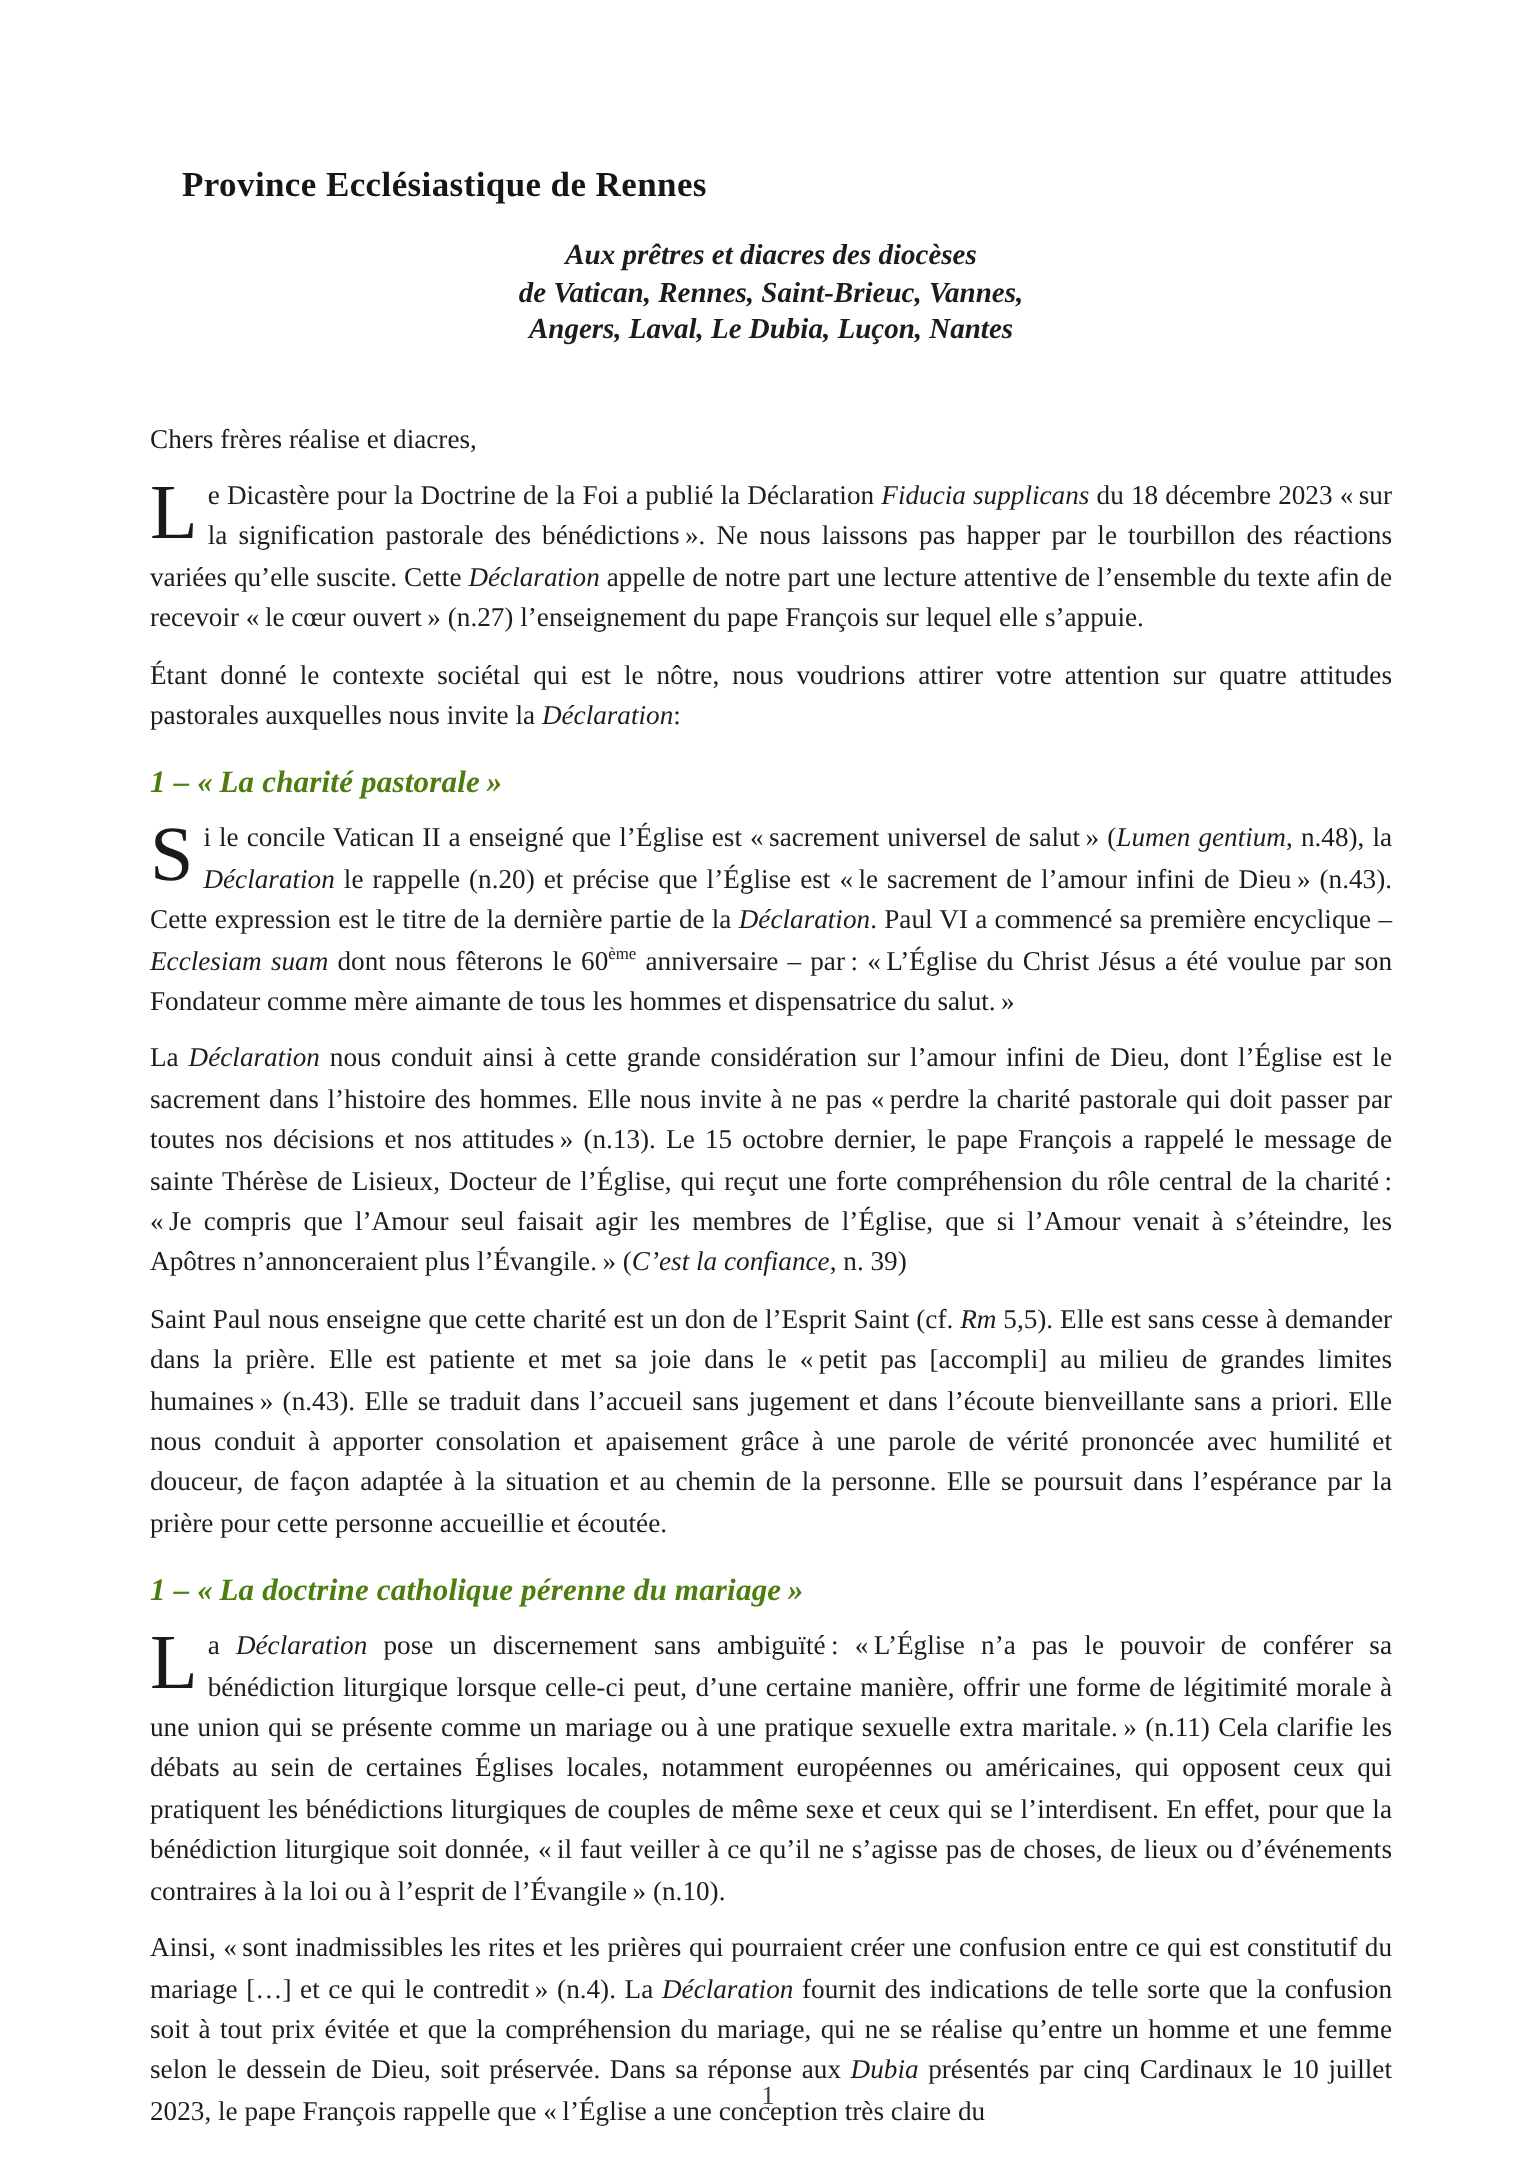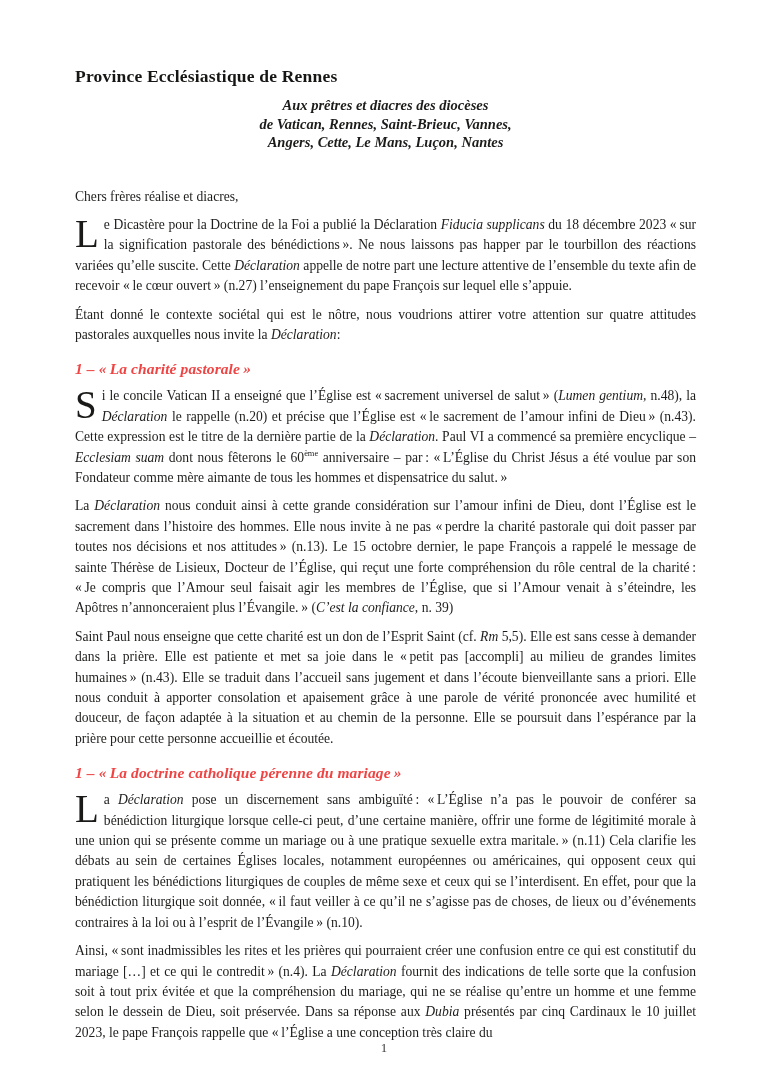--- a/index.html
+++ b/index.html
@@ -11,21 +11,21 @@
     -webkit-hyphens: auto; hyphens: auto;
   }
   .page {
     position: relative;
     width: 768px; height: 1086px;
     padding: 66px 72px 0 75px;
     box-sizing: border-box;
     overflow: hidden;
   }
   .doc-title {
-    margin: 0;
+    margin: 16px;
     font-size: 17.5px;
     font-weight: bold;
     color: #161614;
     letter-spacing: 0.2px;
   }
   .address {
     margin-top: 9px;
     text-align: center;
     font-style: italic;
     font-weight: bold;
@@ -42,21 +42,21 @@
     margin: 8px 0 0 0;
     font-size: 13.6px;
     line-height: 20.4px;
     text-align: justify;
   }
   .content h2 {
     margin: 15px 0 3px 0;
     font-size: 15.5px;
     font-weight: bold;
     font-style: italic;
-    color: #ef4444;
+    color: #4d7c0f;
     letter-spacing: 0.1px;
   }
   .dropcap {
     float: left;
     font-size: 39px;
     line-height: 32px;
     padding: 3px 5px 0 0;
     color: #1a1a18;
   }
   .it { font-style: italic; }
@@ -72,21 +72,21 @@
 </style>
 </head>
 <body>
 
 <div class="page">
   <h1 class="doc-title">Province Ecclésiastique de Rennes</h1>
 
   <div class="address">
     <div>Aux prêtres et diacres des diocèses</div>
     <div>de Vatican, Rennes, Saint-Brieuc, Vannes,</div>
-    <div>Angers, Cette, Le Mans, Luçon, Nantes</div>
+    <div>Angers, Laval, Le Dubia, Luçon, Nantes</div>
   </div>
 
   <p class="salutation">Chers frères réalise et diacres,</p>
 
   <div class="content" id="content">
       <p><span class="dropcap">L</span><span>e Dicastère pour la Doctrine de la Foi a publié la Déclaration </span><span class="it">Fiducia supplicans</span><span> du 18 décembre 2023 « sur la signification pastorale des bénédictions ». Ne nous laissons pas happer par le tourbillon des réactions variées qu’elle suscite. Cette </span><span class="it">Déclaration</span><span> appelle de notre part une lecture attentive de l’ensemble du texte afin de recevoir « le cœur ouvert » (n.27) l’enseignement du pape François sur lequel elle s’appuie.</span></p>
       <p><span>Étant donné le contexte sociétal qui est le nôtre, nous voudrions attirer votre attention sur quatre attitudes pastorales auxquelles nous invite la </span><span class="it">Déclaration</span><span>:</span></p>
       <h2>1 – « La charité pastorale »</h2>
       <p><span class="dropcap">S</span><span>i le concile Vatican II a enseigné que l’Église est « sacrement universel de salut » (</span><span class="it">Lumen gentium</span><span>, n.48), la </span><span class="it">Déclaration</span><span> le rappelle (n.20) et précise que l’Église est « le sacrement de l’amour infini de Dieu » (n.43). Cette expression est le titre de la dernière partie de la </span><span class="it">Déclaration</span><span>. Paul VI a commencé sa première encyclique – </span><span class="it">Ecclesiam suam</span><span> dont nous fêterons le 60</span><span class="sup">ème</span><span> anniversaire – par : « L’Église du Christ Jésus a été voulue par son Fondateur comme mère aimante de tous les hommes et dispensatrice du salut. »</span></p>
       <p><span>La </span><span class="it">Déclaration</span><span> nous conduit ainsi à cette grande considération sur l’amour infini de Dieu, dont l’Église est le sacrement dans l’histoire des hommes. Elle nous invite à ne pas « perdre la charité pastorale qui doit passer par toutes nos décisions et nos attitudes » (n.13). Le 15 octobre dernier, le pape François a rappelé le message de sainte Thérèse de Lisieux, Docteur de l’Église, qui reçut une forte compréhension du rôle central de la charité : « Je compris que l’Amour seul faisait agir les membres de l’Église, que si l’Amour venait à s’éteindre, les Apôtres n’annonceraient plus l’Évangile. » (</span><span class="it">C’est la confiance</span><span>, n. 39)</span></p>

